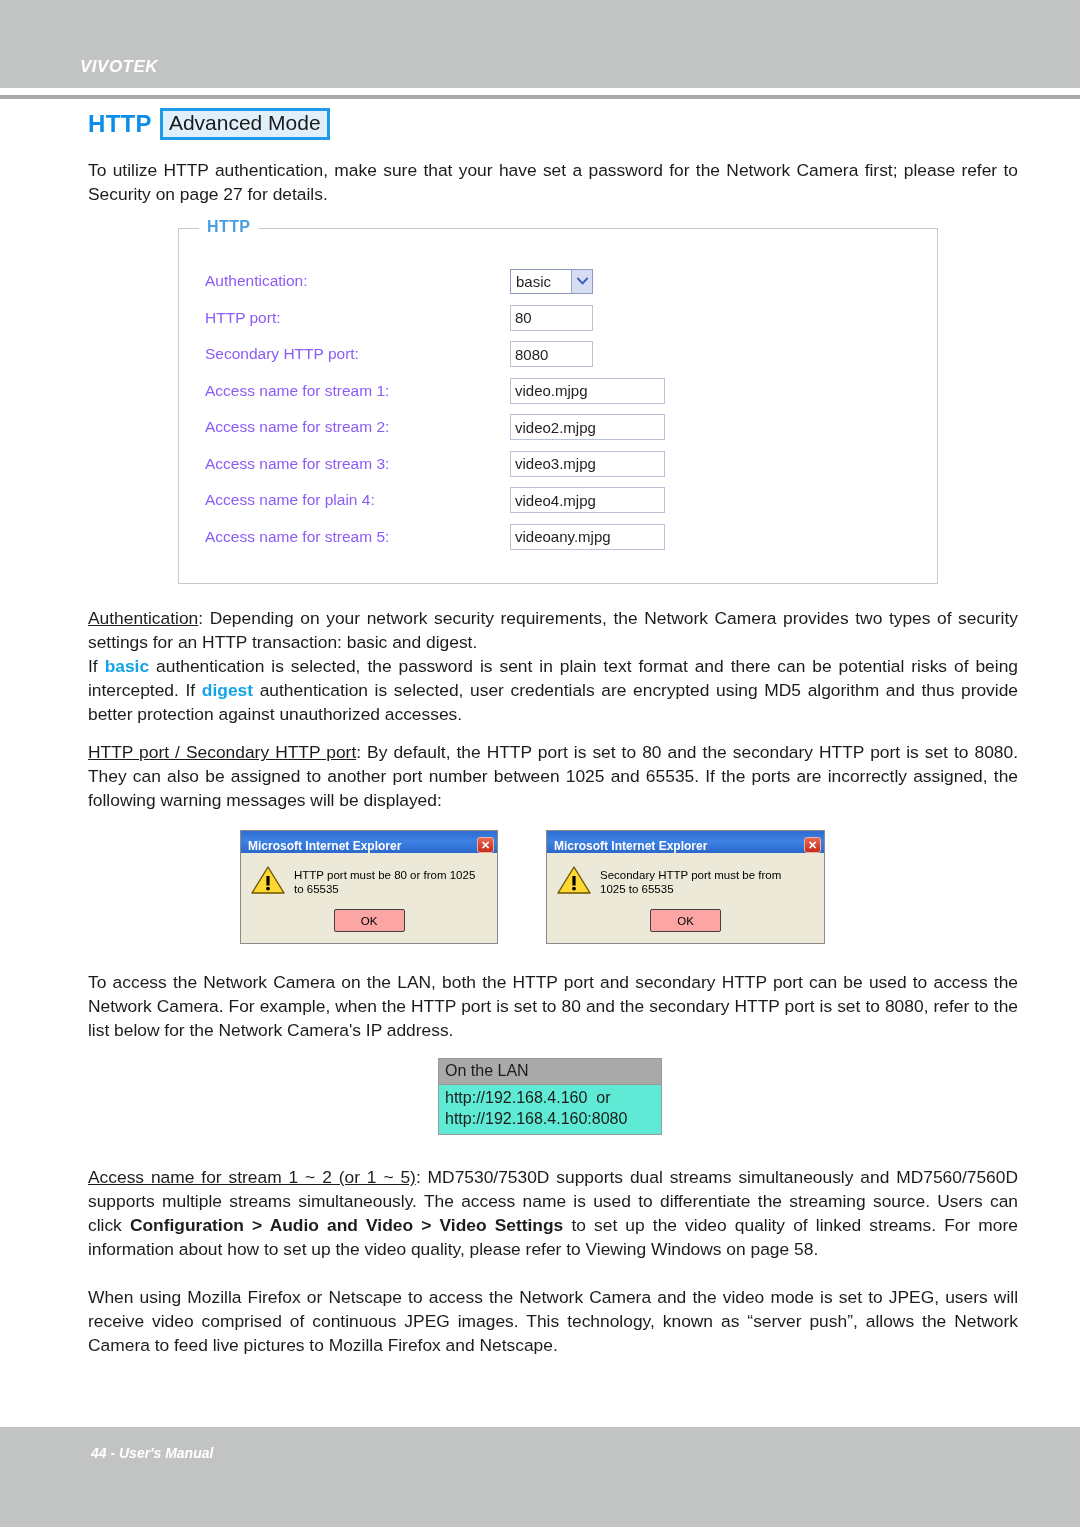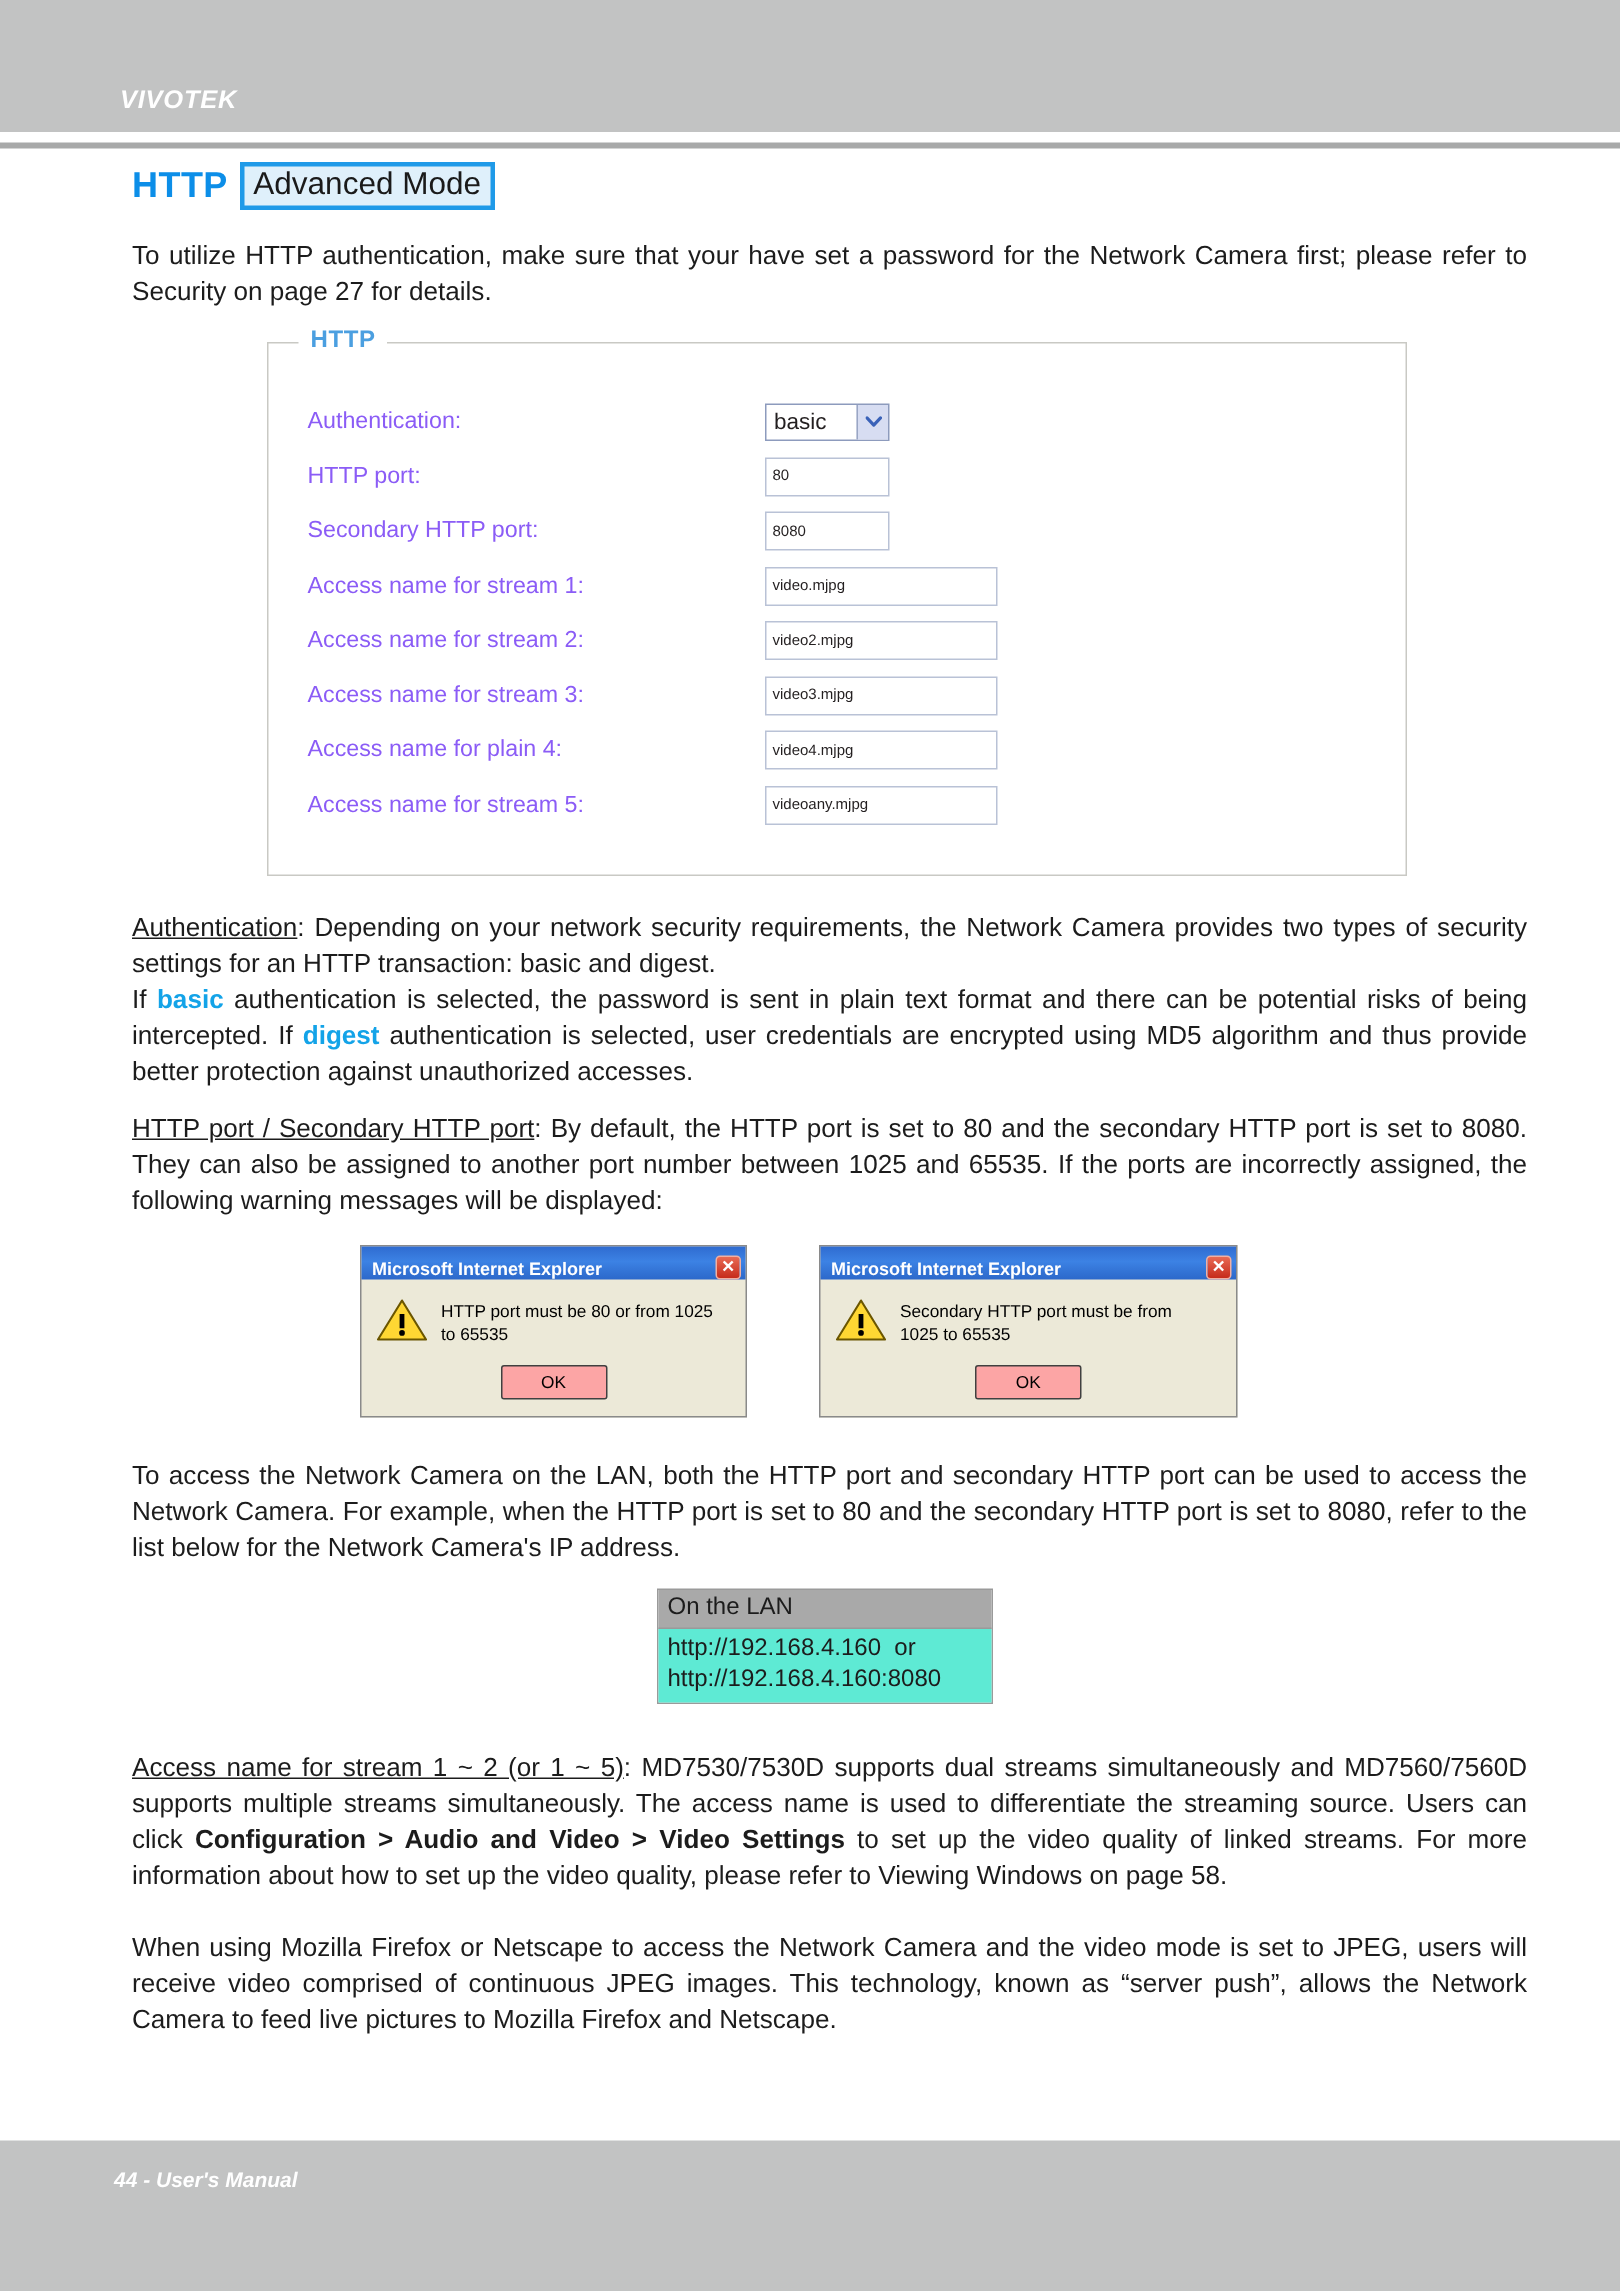--- a/index.html
+++ b/index.html
@@ -145,21 +145,21 @@
     justify-content: center;
     box-sizing: border-box;
   }
   .select-arrow svg { display: block; }
 
   .tbox {
     box-sizing: border-box;
     height: 26px;
     border: 1px solid #b9c2d6;
     background: #ffffff;
-    font-size: 10px;
+    font-size: 15px;
     color: #231f20;
     padding: 0 4px;
     display: flex;
     align-items: center;
   }
   .tbox.small { width: 83px; }
   .tbox.wide  { width: 155px; }
 
   
   .dialog-row {
@@ -257,21 +257,21 @@
 
   
   .footer-band {
     position: absolute;
     left: 0; top: 1427px;
     width: 1080px; height: 100px;
     background: #c2c3c3;
   }
   .footer-text {
     position: absolute;
-    left: 76px; top: 1445px;
+    left: 91px; top: 1445px;
     font-size: 14px;
     font-style: italic;
     font-weight: bold;
     color: #ffffff;
   }
 </style>
 </head>
 <body>
 
 <div class="header-band"></div>

